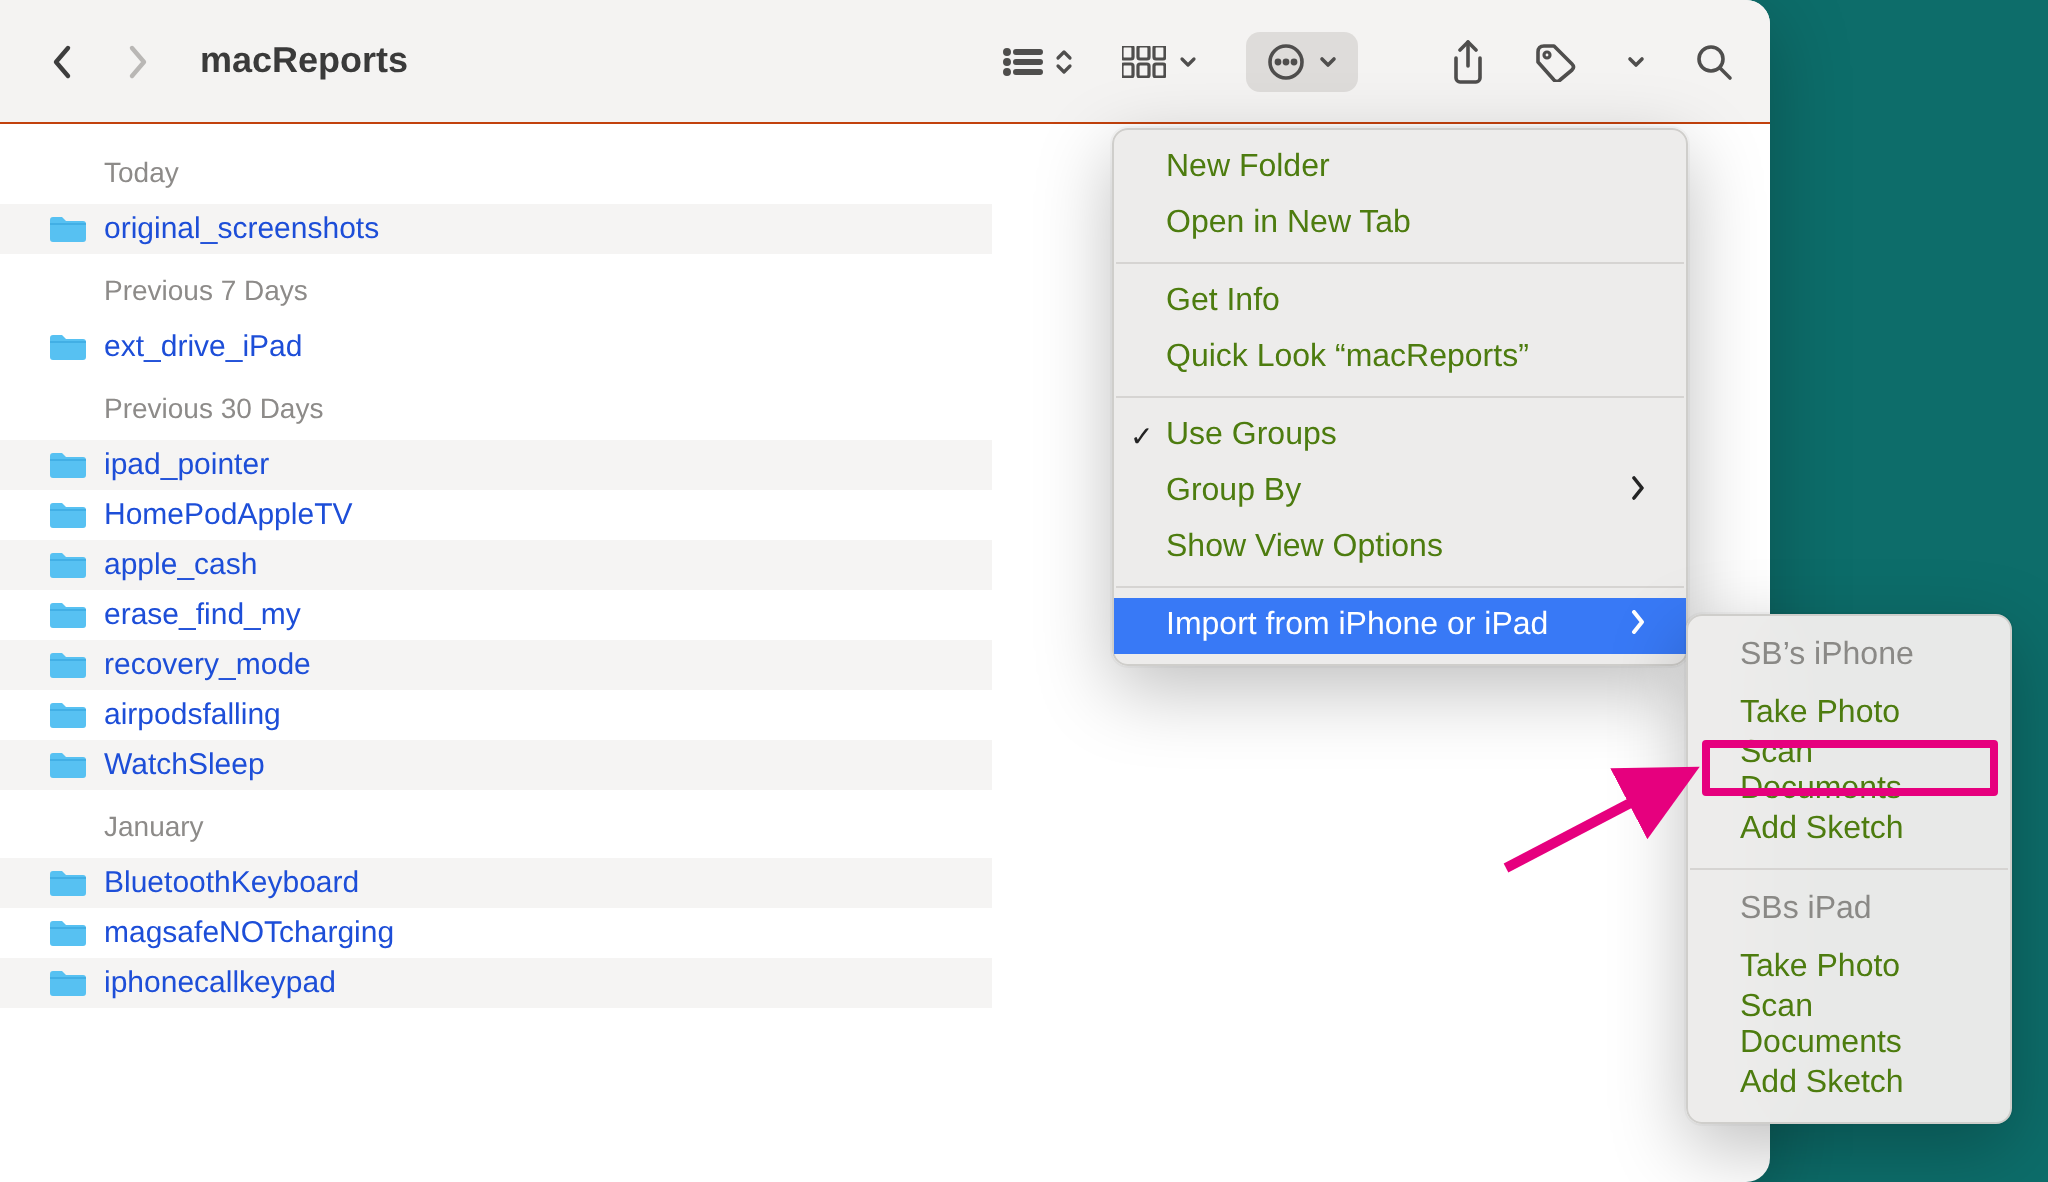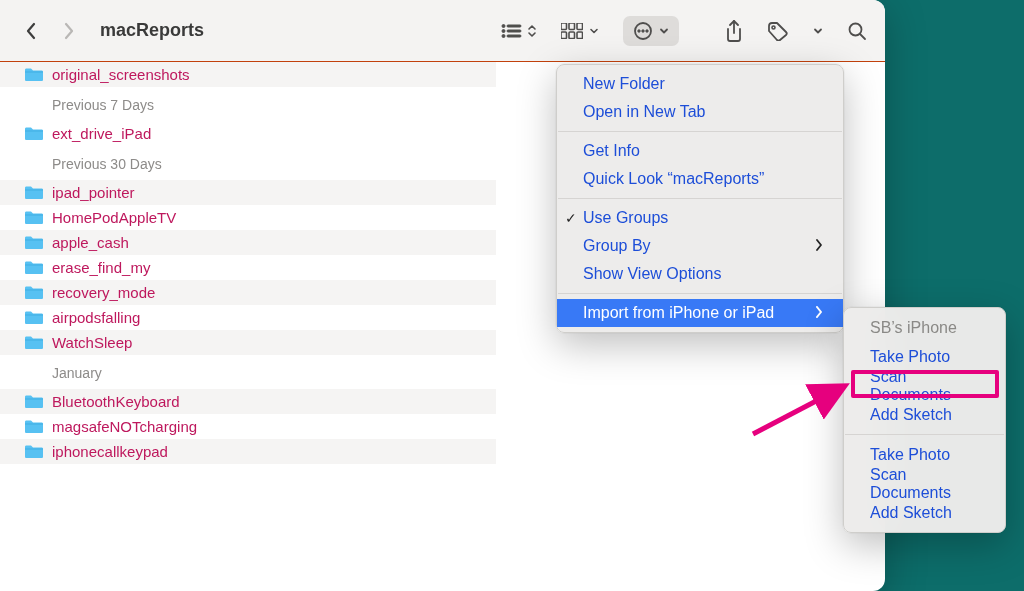--- a/index.html
+++ b/index.html
@@ -87,21 +87,21 @@
     .file-row:nth-child(odd) { }
     .file-row.striped { background: #f5f4f3; }
     .folder-icon {
       width: 20px; height: 15px;
       margin-right: 8px;
       flex-shrink: 0;
     }
     .folder-icon svg { width: 20px; height: 15px; }
     .file-name {
       font-size: 15px;
-      color: #be185d;
+      color: #1d4ed8;
     }
 
     
     .menu {
       position: absolute;
       background: #edecebfa;
       border: 1px solid #cfcecb;
       border-radius: 8px;
       box-shadow: 0 12px 38px rgba(0,0,0,0.25), 0 0 0 1px rgba(0,0,0,0.03);
       padding: 5px 0;
@@ -111,21 +111,21 @@
       top: 64px;
       left: 556px;
       width: 288px;
     }
     .menu-item {
       display: flex;
       align-items: center;
       height: 28px;
       padding: 0 20px 0 26px;
       font-size: 16px;
-      color: #1d4ed8;
+      color: #4d7c0f;
       cursor: pointer;
       position: relative;
     }
     .menu-item.checked::before {
       content: "✓";
       position: absolute;
       left: 8px;
       font-size: 14px;
       color: #242424;
     }
@@ -254,20 +254,21 @@
       <div class="tb-btn">
         <svg width="20" height="20" viewBox="0 0 20 20" fill="none">
           <circle cx="8.5" cy="8.5" r="6" stroke="currentColor" stroke-width="1.8"></circle>
           <path d="M13 13 L18 18" stroke="currentColor" stroke-width="1.8" stroke-linecap="round"></path>
         </svg>
       </div>
     </div>
   </div>
 
   <div class="file-list" id="file-list">
+      <div class="section-header">Today</div>
       <div class="file-row striped">
         <span class="folder-icon"><svg viewBox="0 0 20 15">
             <path d="M1 3 C1 2 1.5 1.5 2.5 1.5 L7 1.5 L9 3.5 L17.5 3.5 C18.5 3.5 19 4 19 5 L19 12.5 C19 13.5 18.5 14 17.5 14 L2.5 14 C1.5 14 1 13.5 1 12.5 Z" fill="#57c1f2"></path>
             <path d="M1 5 L19 5" stroke="#3ba9e0" stroke-width="0.8"></path>
           </svg></span>
         <span class="file-name">original_screenshots</span>
       </div>
       <div class="section-header tight">Previous 7 Days</div>
       <div class="file-row">
         <span class="folder-icon"><svg viewBox="0 0 20 15">
@@ -378,20 +379,21 @@
     </span>
   </div>
 </div>
 
 <div class="menu menu-sub">
   <div class="menu-item header">SB’s iPhone</div>
   <div class="menu-item">Take Photo</div>
   <div class="menu-item">Scan Documents</div>
   <div class="menu-item">Add Sketch</div>
   <div class="menu-sep"></div>
+  <div class="menu-item header">SBs iPad</div>
   <div class="menu-item">Take Photo</div>
   <div class="menu-item">Scan Documents</div>
   <div class="menu-item">Add Sketch</div>
 </div>
 
 <div class="annotate-box"></div>
 <svg class="annotate-arrow" viewBox="0 0 110 60">
   <defs>
     <marker id="ah" markerWidth="8" markerHeight="8" refX="6" refY="4" orient="auto">
       <path d="M0 0 L8 4 L0 8 Z" fill="#e6007e"></path>

